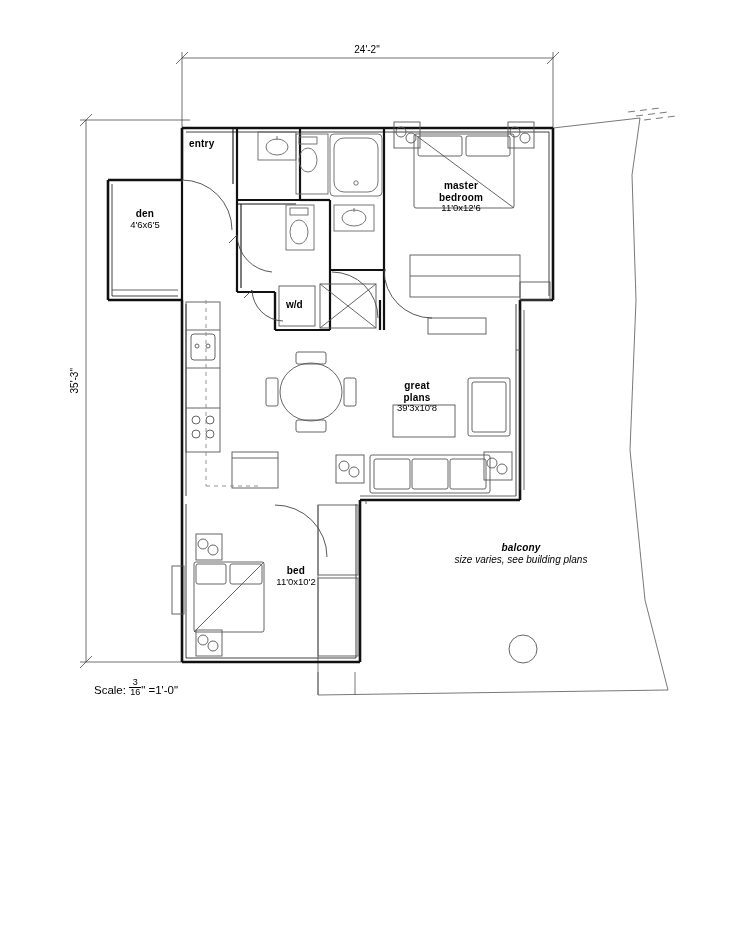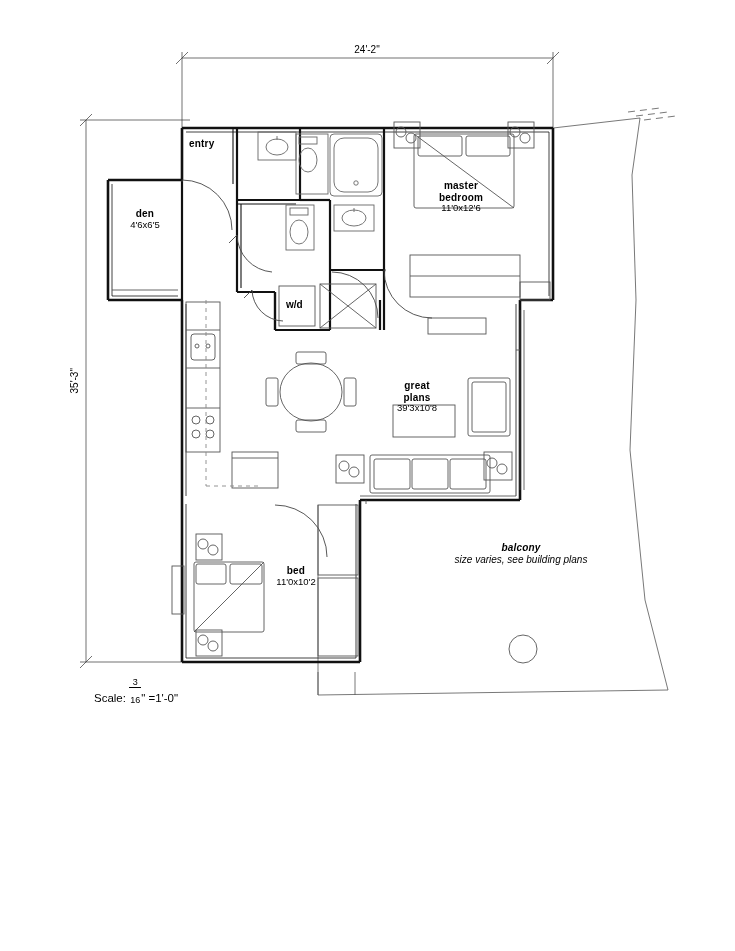--- a/index.html
+++ b/index.html
@@ -57,21 +57,20 @@
     text-align: center;
   }
   .frac .num {
     display: block;
     border-bottom: 1px solid #000;
     padding: 0 1px;
   }
   .frac .den {
     display: block;
     padding: 0 1px;
-    margin-top: 8px;
   }
 </style>
 </head>
 <body>
 
 <div id="floorplan-root">
 
   <svg width="735" height="951" viewBox="0 0 735 951">
 
     <g stroke="#333" stroke-width="0.7" fill="none">

